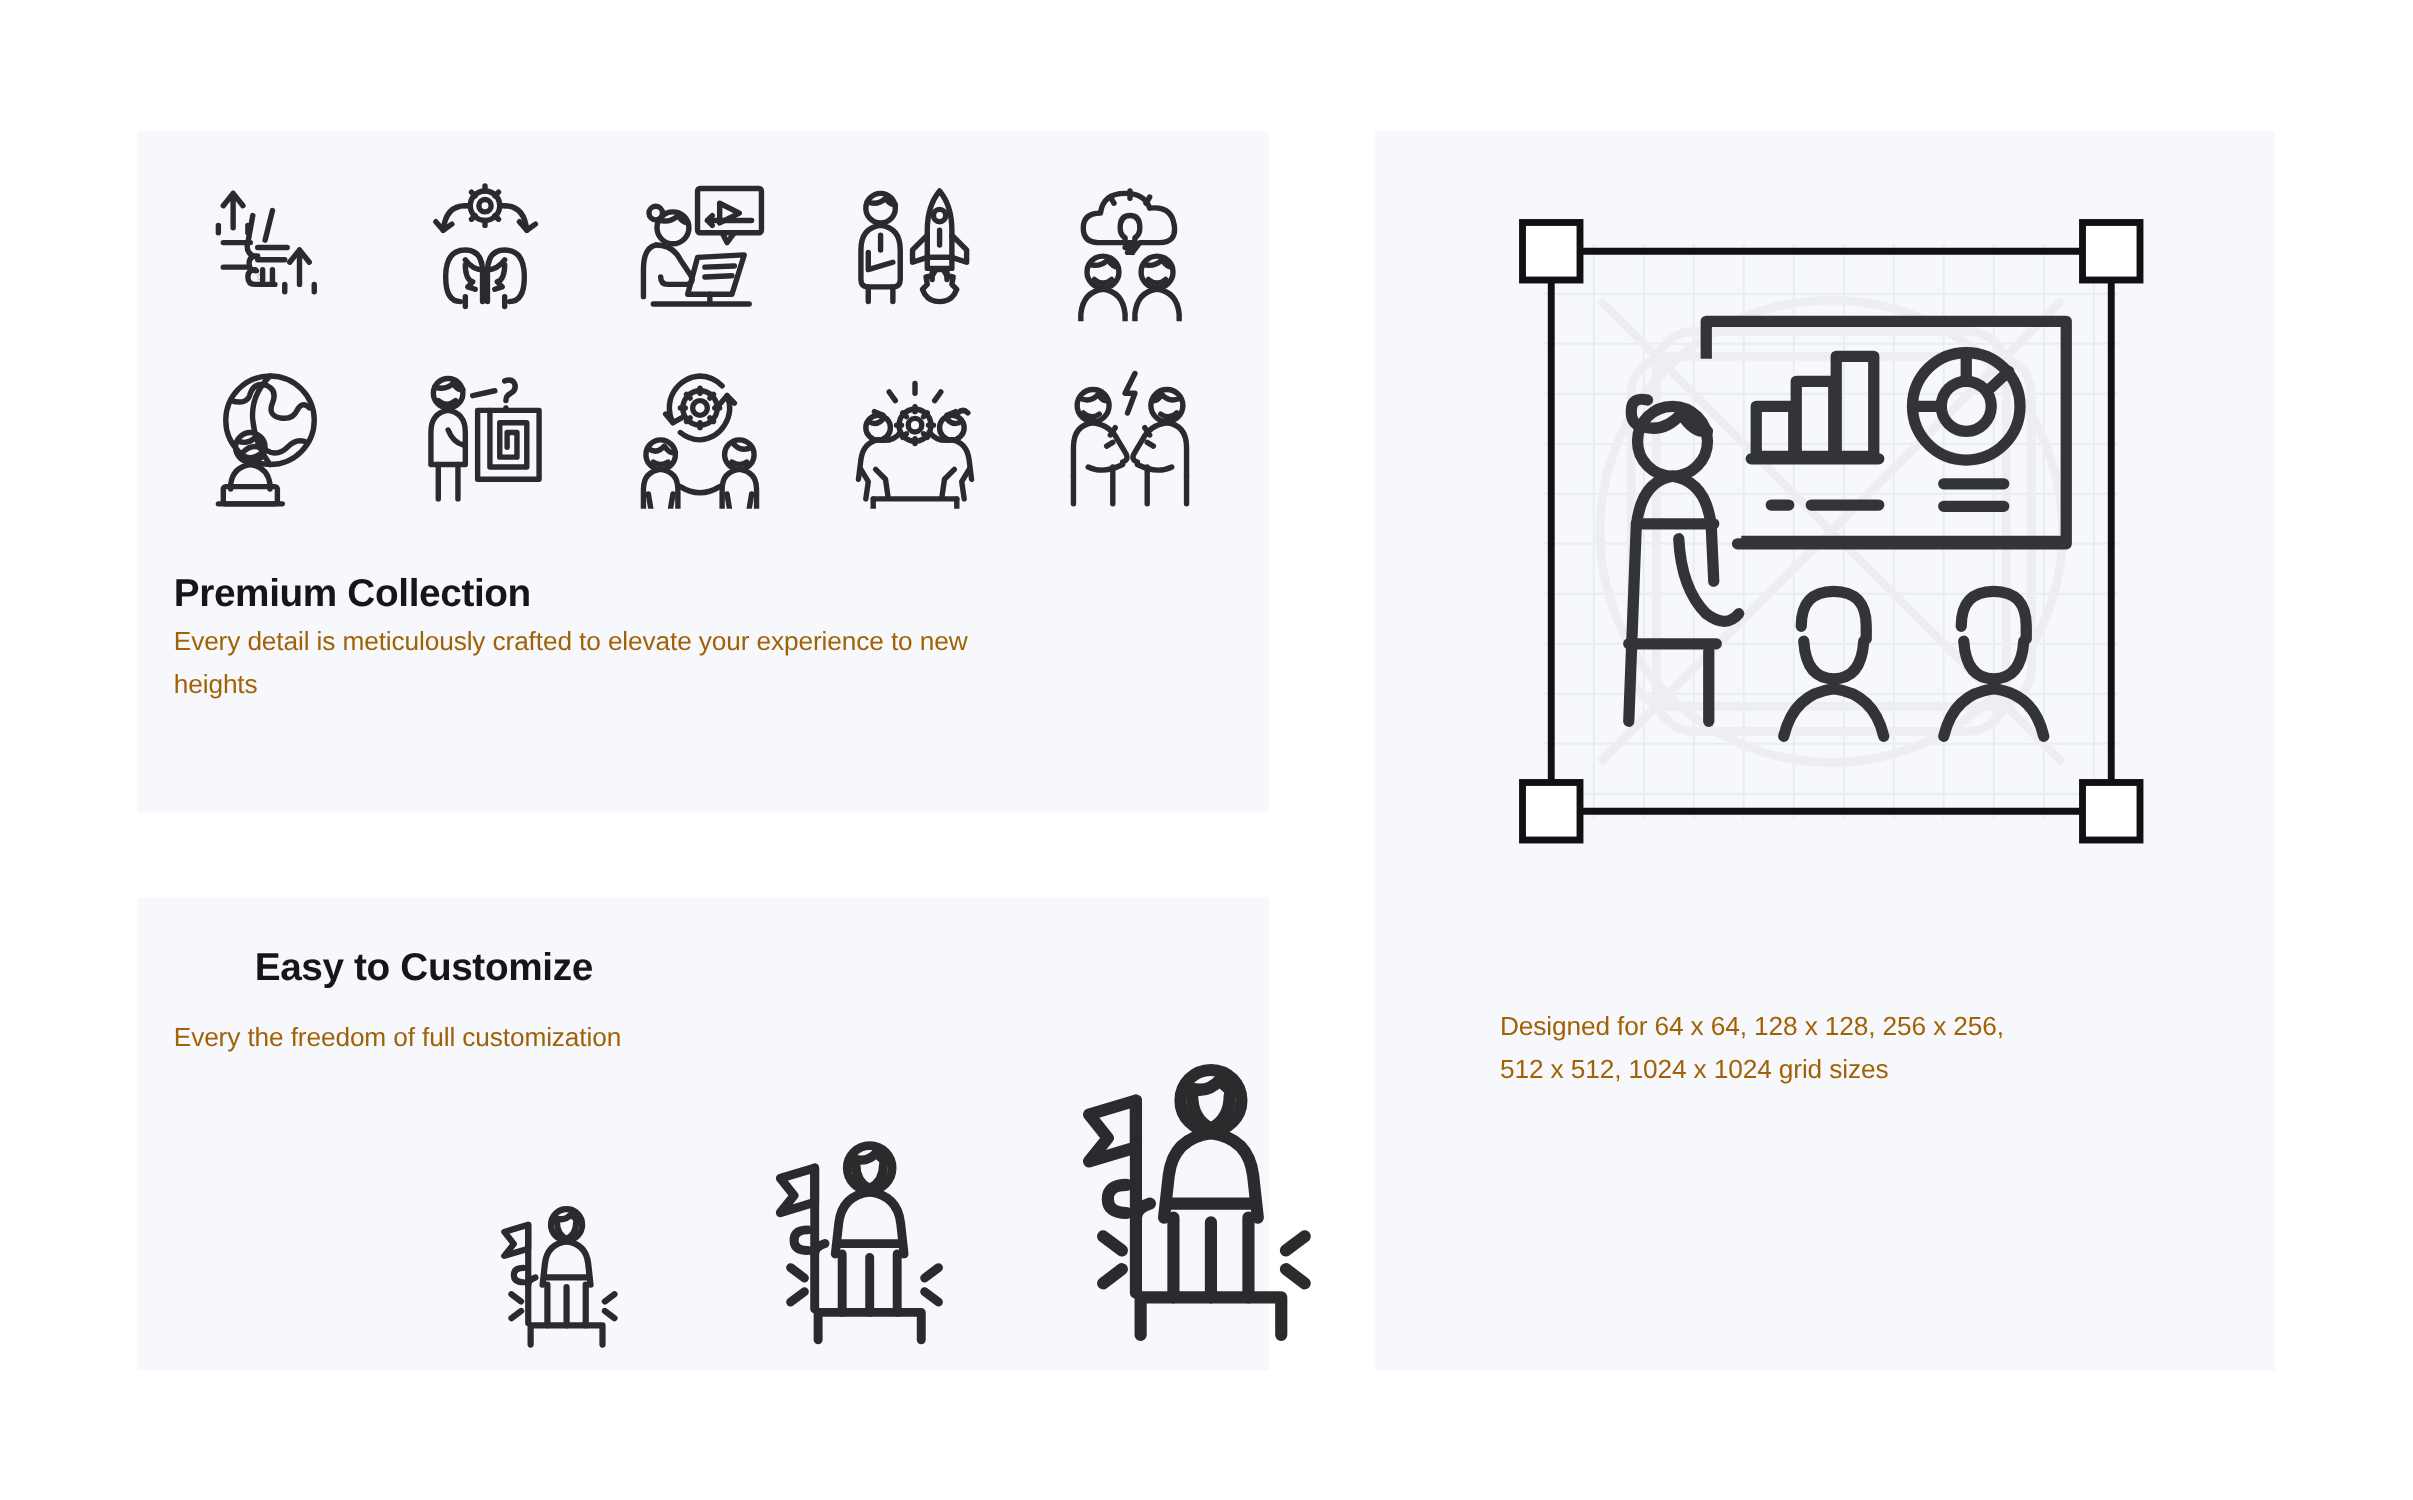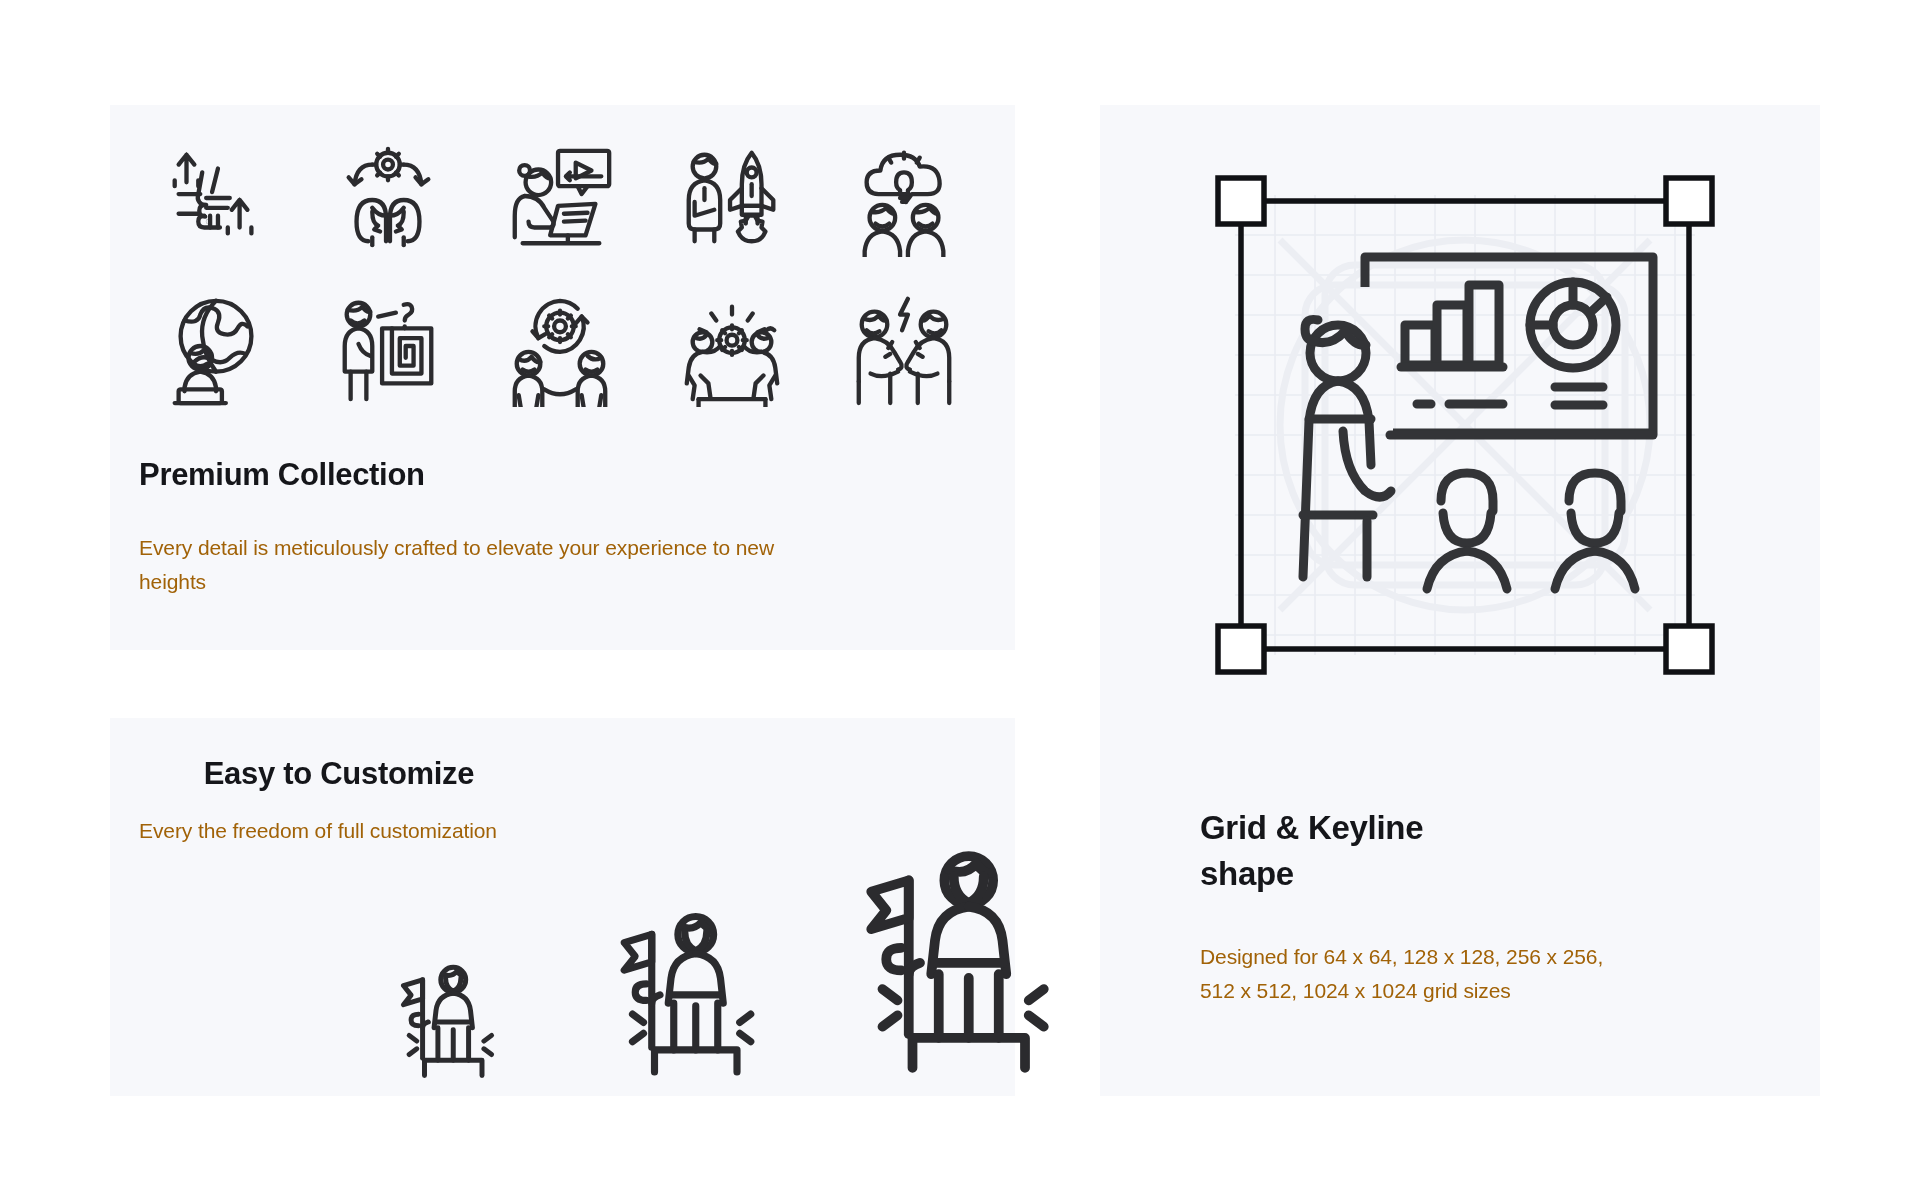--- a/index.html
+++ b/index.html
@@ -33,21 +33,21 @@
   
   .heading{
     font-size:31px;font-weight:bold;color:#15161a;
     letter-spacing:-0.3px;margin:0;
   }
   .subtext{
     font-size:21px;color:#a16207;line-height:1.62;margin:0;
     letter-spacing:-0.1px;
   }
   #premium-text{position:absolute;left:29px;top:352px;width:680px;}
-  #premium-text .heading{margin-bottom:38px;}
+  #premium-text .heading{margin-bottom:4px;}
 
   #customize-text{position:absolute;left:29px;top:38px;width:400px;}
   #customize-text .heading{margin-bottom:22px;text-align:center;}
 
   #grid-text{position:absolute;left:100px;top:700px;width:540px;}
   #grid-text .heading{font-size:33px;line-height:1.38;margin-bottom:44px;}
   #grid-text .subtext{font-size:21px;line-height:1.6;}
 
   
   .scale-row{position:absolute;left:120px;bottom:0px;width:780px;height:300px;}
@@ -442,24 +442,20 @@
           <path class="kl-frame" d="M36 36 L484 36 L484 484 L36 484 Z"></path>
         </g>
         <rect class="kl-handle" x="13" y="13" width="46" height="46"></rect>
         <rect class="kl-handle" x="461" y="13" width="46" height="46"></rect>
         <rect class="kl-handle" x="13" y="461" width="46" height="46"></rect>
         <rect class="kl-handle" x="461" y="461" width="46" height="46"></rect>
       </svg>
     </div>
 
     <div id="grid-text">
-      <h2 class="heading">
-        <span>Grid &amp; Keyline</span><br>
-        <span>shape</span>
-      </h2>
       <p class="subtext">
         <span>Designed for 64 x 64, 128 x 128, 256 x 256,</span><br>
         <span>512 x 512, 1024 x 1024 grid sizes</span>
       </p>
     </div>
   </section>
 
 </div>
 
 </body></html>

